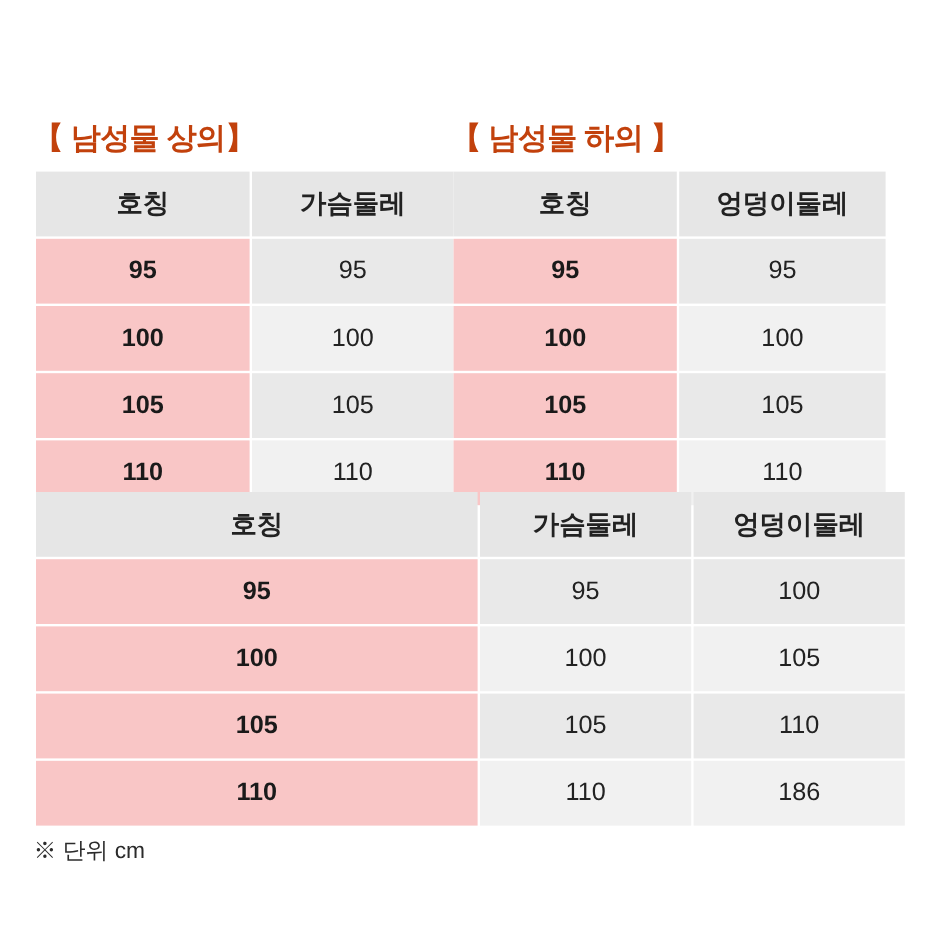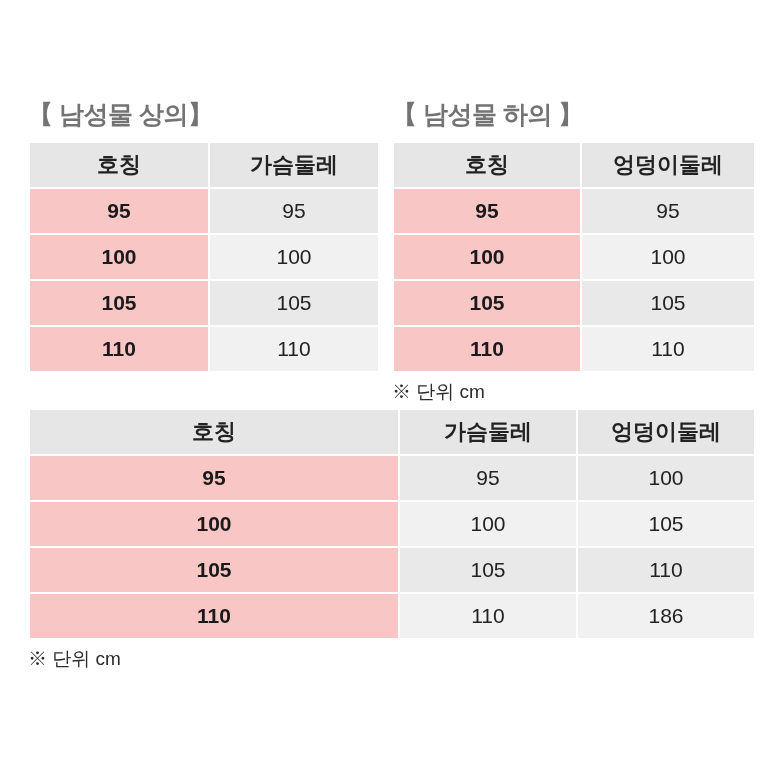--- a/index.html
+++ b/index.html
@@ -21,33 +21,33 @@
     box-sizing: border-box;
     padding: 0;
   }
   .section {
     position: absolute;
   }
   .section-title {
     font-size: 25px;
     font-weight: bold;
     letter-spacing: -0.5px;
-    color: #737373;
+    color: #c2410c;
     white-space: nowrap;
     margin: 0 0 10px 0;
   }
   table.size-table {
     border-collapse: separate;
     border-spacing: 2px;
     table-layout: fixed;
   }
   table.size-table th,
   table.size-table td {
     padding: 0;
-    height: 44px;
+    height: 54px;
     text-align: center;
     vertical-align: middle;
     font-size: 21px;
     color: #222222;
     background: #e6e6e6;
     font-weight: normal;
   }
   table.size-table th {
     font-weight: bold;
     font-size: 22px;
@@ -76,21 +76,21 @@
   #sec-top {
     left: 28px;
     top: 98px;
   }
   #sec-top table { width: 348px; }
   #sec-top col.c1 { width: 178px; }
   #sec-top col.c2 { width: 168px; }
 
   
   #sec-bottom {
-    left: 392px;
+    left: 376px;
     top: 98px;
   }
   #sec-bottom table { width: 360px; }
   #sec-bottom col.c1 { width: 186px; }
   #sec-bottom col.c2 { width: 172px; }
 
   
   #sec-set {
     left: 28px;
     top: 408px;

